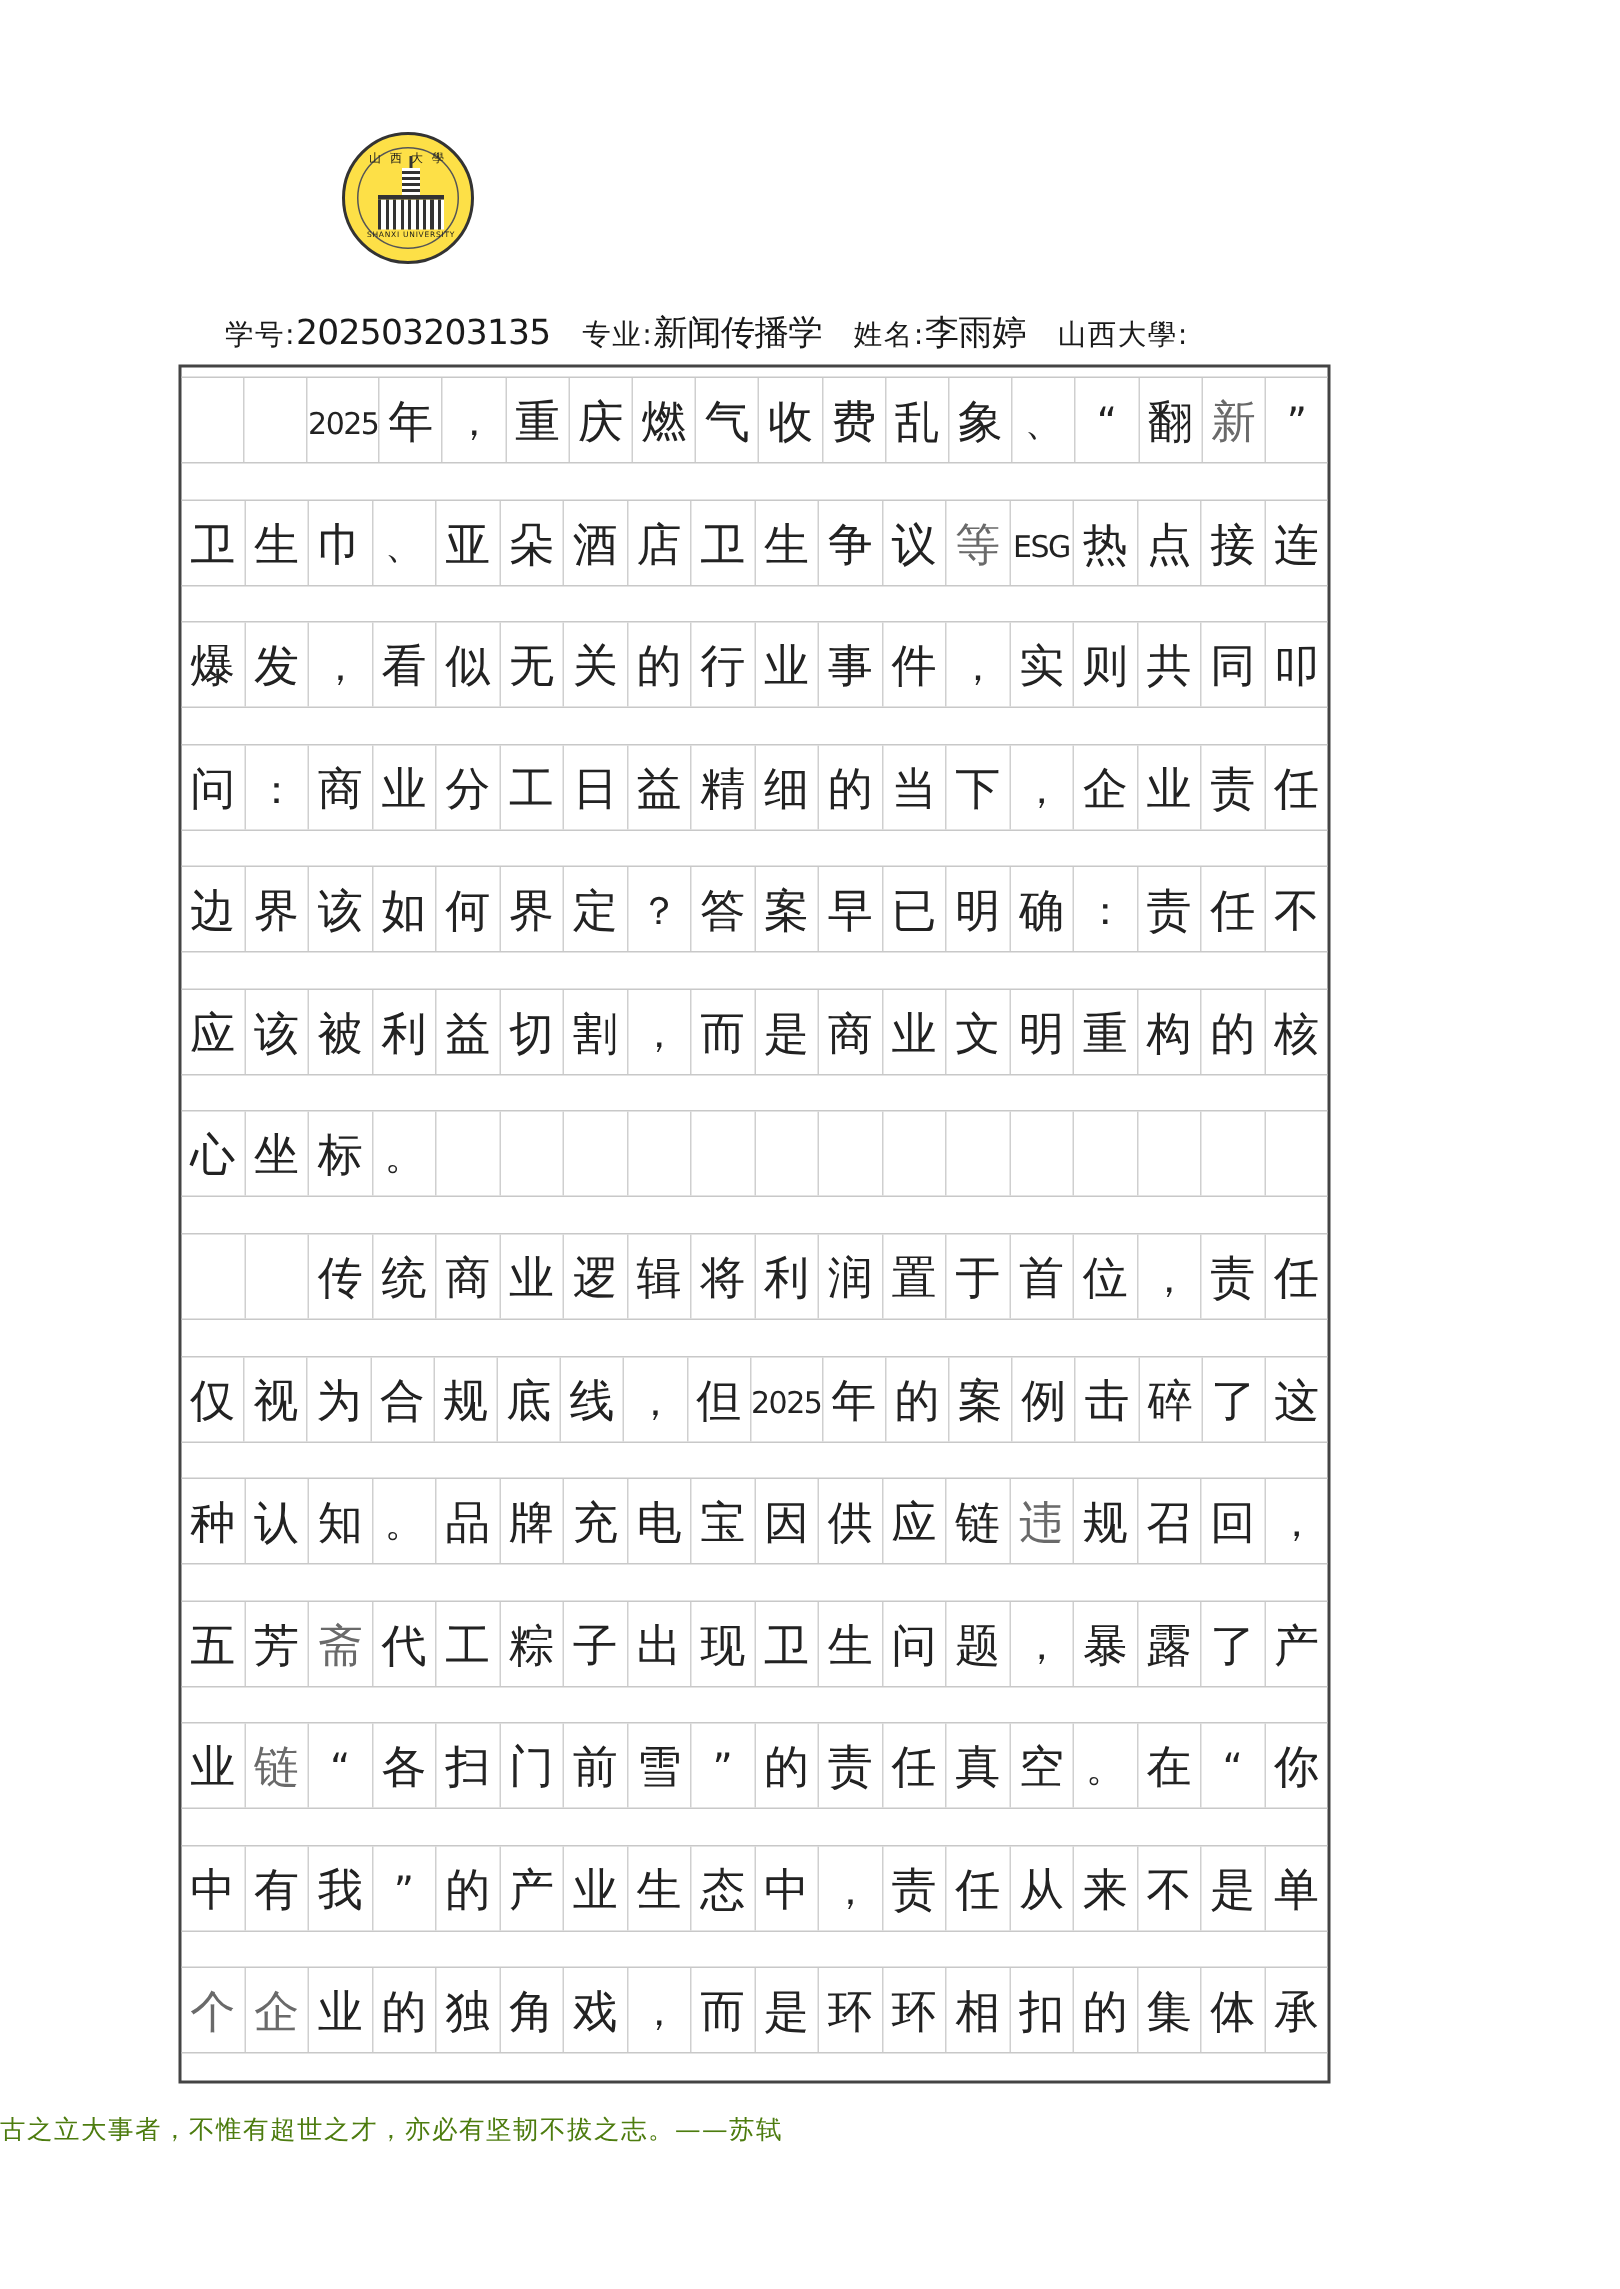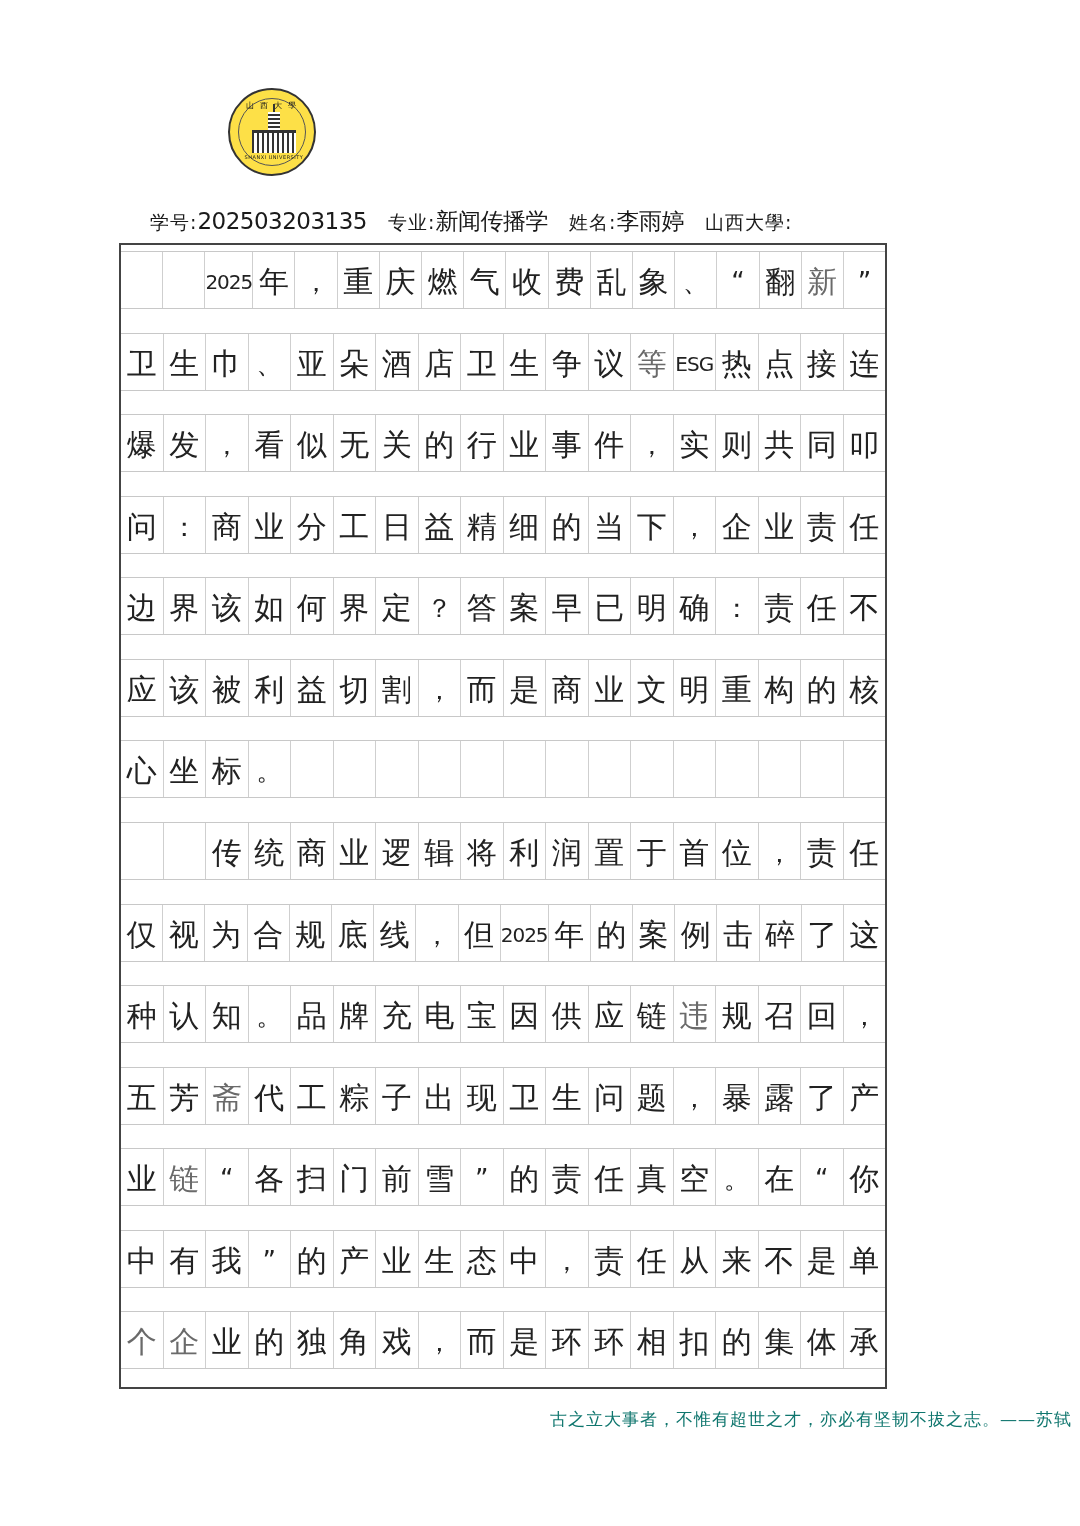--- a/index.html
+++ b/index.html
@@ -32,22 +32,22 @@
   .row { position:absolute; left:0; width:100%; height:58px; display:flex;
          border-bottom:1px solid #c8c8c8; border-top:1px solid #c8c8c8; box-sizing:border-box; }
   .cell { flex:1 1 0; border-left:1px solid #cfcfcf; box-sizing:border-box; position:relative;
           font-family:"DejaVu Sans", sans-serif; font-size:30px; color:#222; text-align:center;
           line-height:60px; overflow:visible; white-space:nowrap; }
   .cell:first-child { border-left:none; }
   .cell.small { font-size:20px; letter-spacing:-1px; }
   .cell.punct { font-size:26px; }
   .cell.faded { color:#6a6a6a; }
 
-  .footer { position:absolute; left:0; top:1408px; width:1072px; text-align:right;
-            font-size:17px; letter-spacing:1px; font-family:"DejaVu Serif", serif; color:#0f766e; }
+  .footer { position:absolute; left:0; top:1408px; width:1072px; text-align:left;
+            font-size:17px; letter-spacing:1px; font-family:"DejaVu Serif", serif; color:#4d7c0f; }
 </style>
 </head>
 <body>
 
 <div class="header">
   <div class="logo">
     <div class="ring"></div>
     <div class="txt-top">山西大學</div>
     <div class="spire"></div>
     <div class="tower"></div>

